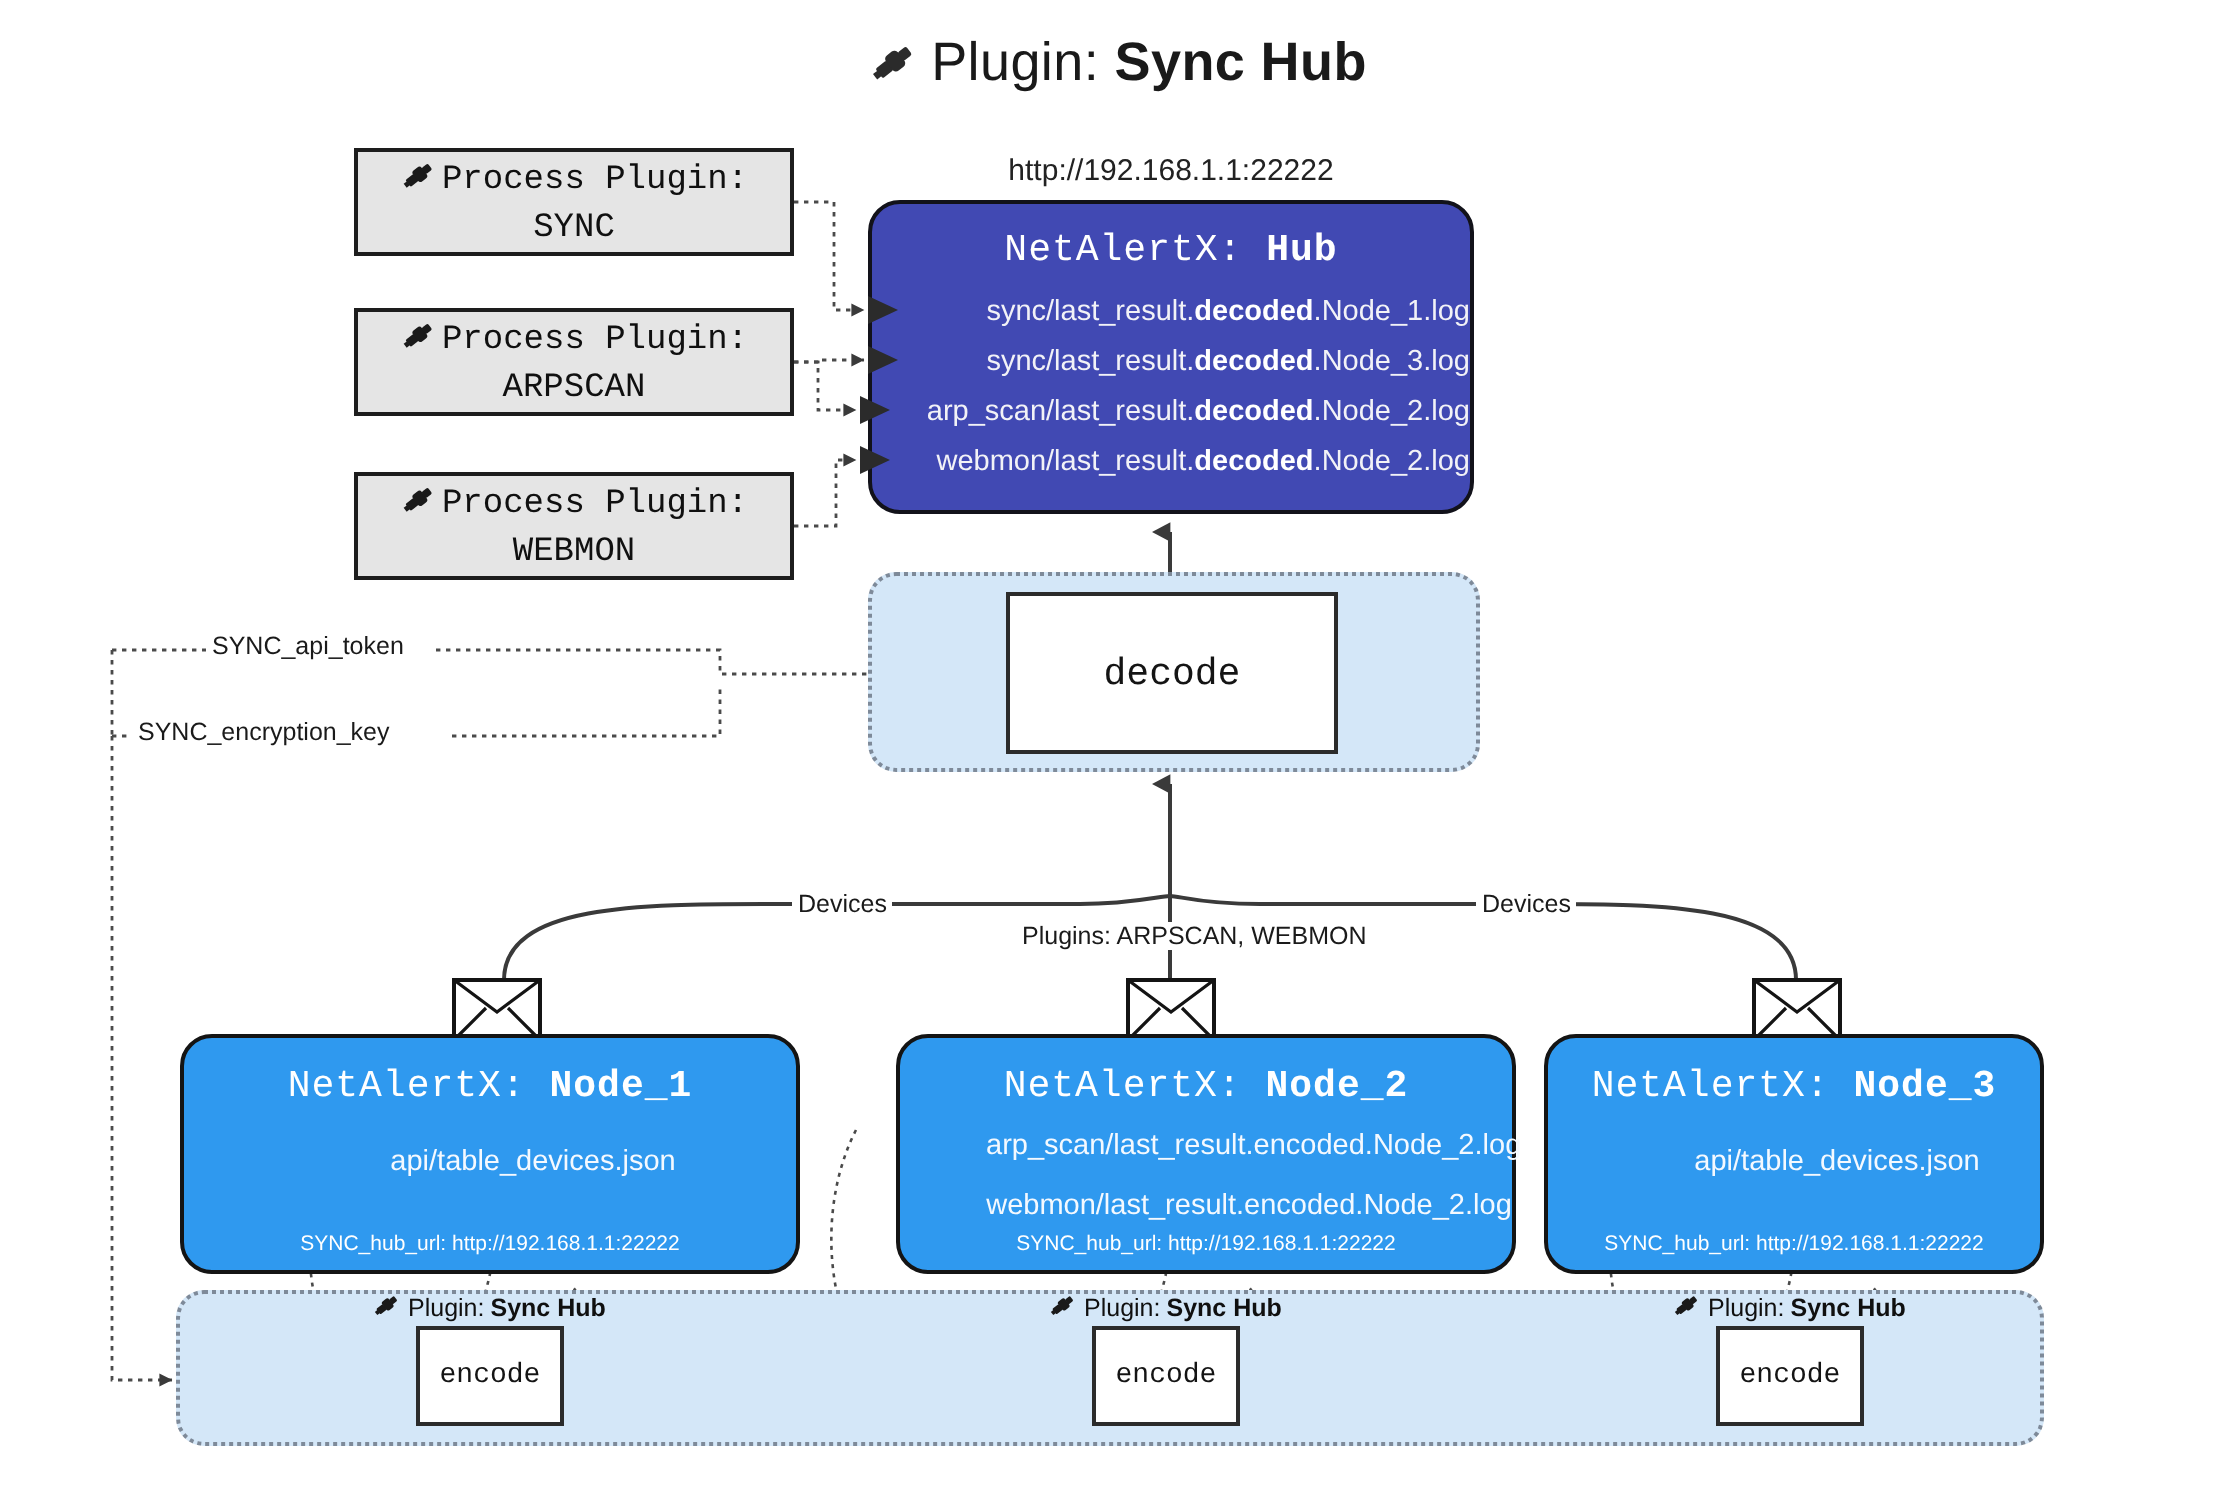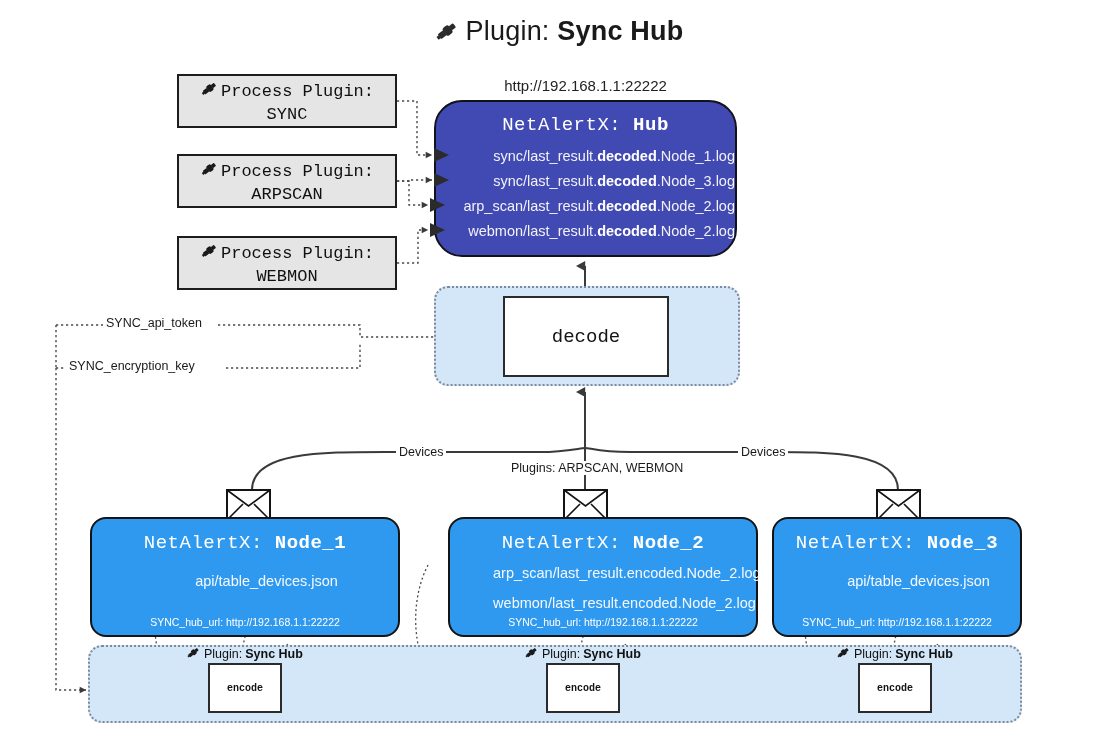--- a/index.html
+++ b/index.html
@@ -20,21 +20,21 @@
 
   
   .pbox{position:absolute;box-sizing:border-box;background:#e5e5e5;
         border:2px solid #1d1d1d;font-family:"Liberation Mono",monospace;
         font-size:17px;line-height:1.28;color:#101010;
         display:flex;flex-direction:column;align-items:center;justify-content:flex-end;}
   .pbox .r1{display:flex;align-items:center;gap:2px;}
   .pbox .r2{text-align:center;}
 
   .hub{position:absolute;box-sizing:border-box;background:#4149b3;
-       border:2px solid #12121a;border-radius:28px;color:#ffffff;}
+       border:2px solid #12121a;border-radius:16px;color:#ffffff;}
   .hub .hub-title{font-family:"Liberation Mono",monospace;font-size:19px;
        text-align:center;margin-top:12px;letter-spacing:.5px;}
   .hub .hub-title b{font-weight:700;}
   .hub .rows{margin-top:8px;}
   .hub .row{font-size:14.5px;line-height:25px;text-align:right;
        white-space:nowrap;color:#f2f2f7;}
   .hub .row b{font-weight:700;color:#ffffff;}
 
   .node{position:absolute;box-sizing:border-box;background:#2f99ef;
         border:2px solid #141414;border-radius:16px;color:#ffffff;text-align:center;}
@@ -46,21 +46,21 @@
   .node .nfoot{position:absolute;left:0;bottom:7px;width:100%;
         font-size:10.5px;white-space:nowrap;color:#ffffff;}
 
   .region{position:absolute;box-sizing:border-box;background:#d4e7f8;
           border:2px dotted #7e8a99;border-radius:14px;}
 
   .wbox{position:absolute;box-sizing:border-box;background:#ffffff;
         border:2px solid #2b2b2b;display:flex;align-items:center;
         justify-content:center;font-family:"Liberation Mono",monospace;color:#141414;}
   .wbox.big{font-size:19px;}
-  .wbox.small{font-size:10px;font-weight:bold;}
+  .wbox.small{font-size:14px;}
 
   .plugcap{position:absolute;font-size:12.5px;white-space:nowrap;color:#101010;
            display:flex;align-items:center;gap:3px;}
   .plugcap b{font-weight:700;}
 
   
   .elabel{position:absolute;font-size:12.5px;color:#1a1a1a;white-space:nowrap;
           background:#ffffff;padding:0 3px;}
 
   .envelope{position:absolute;}

